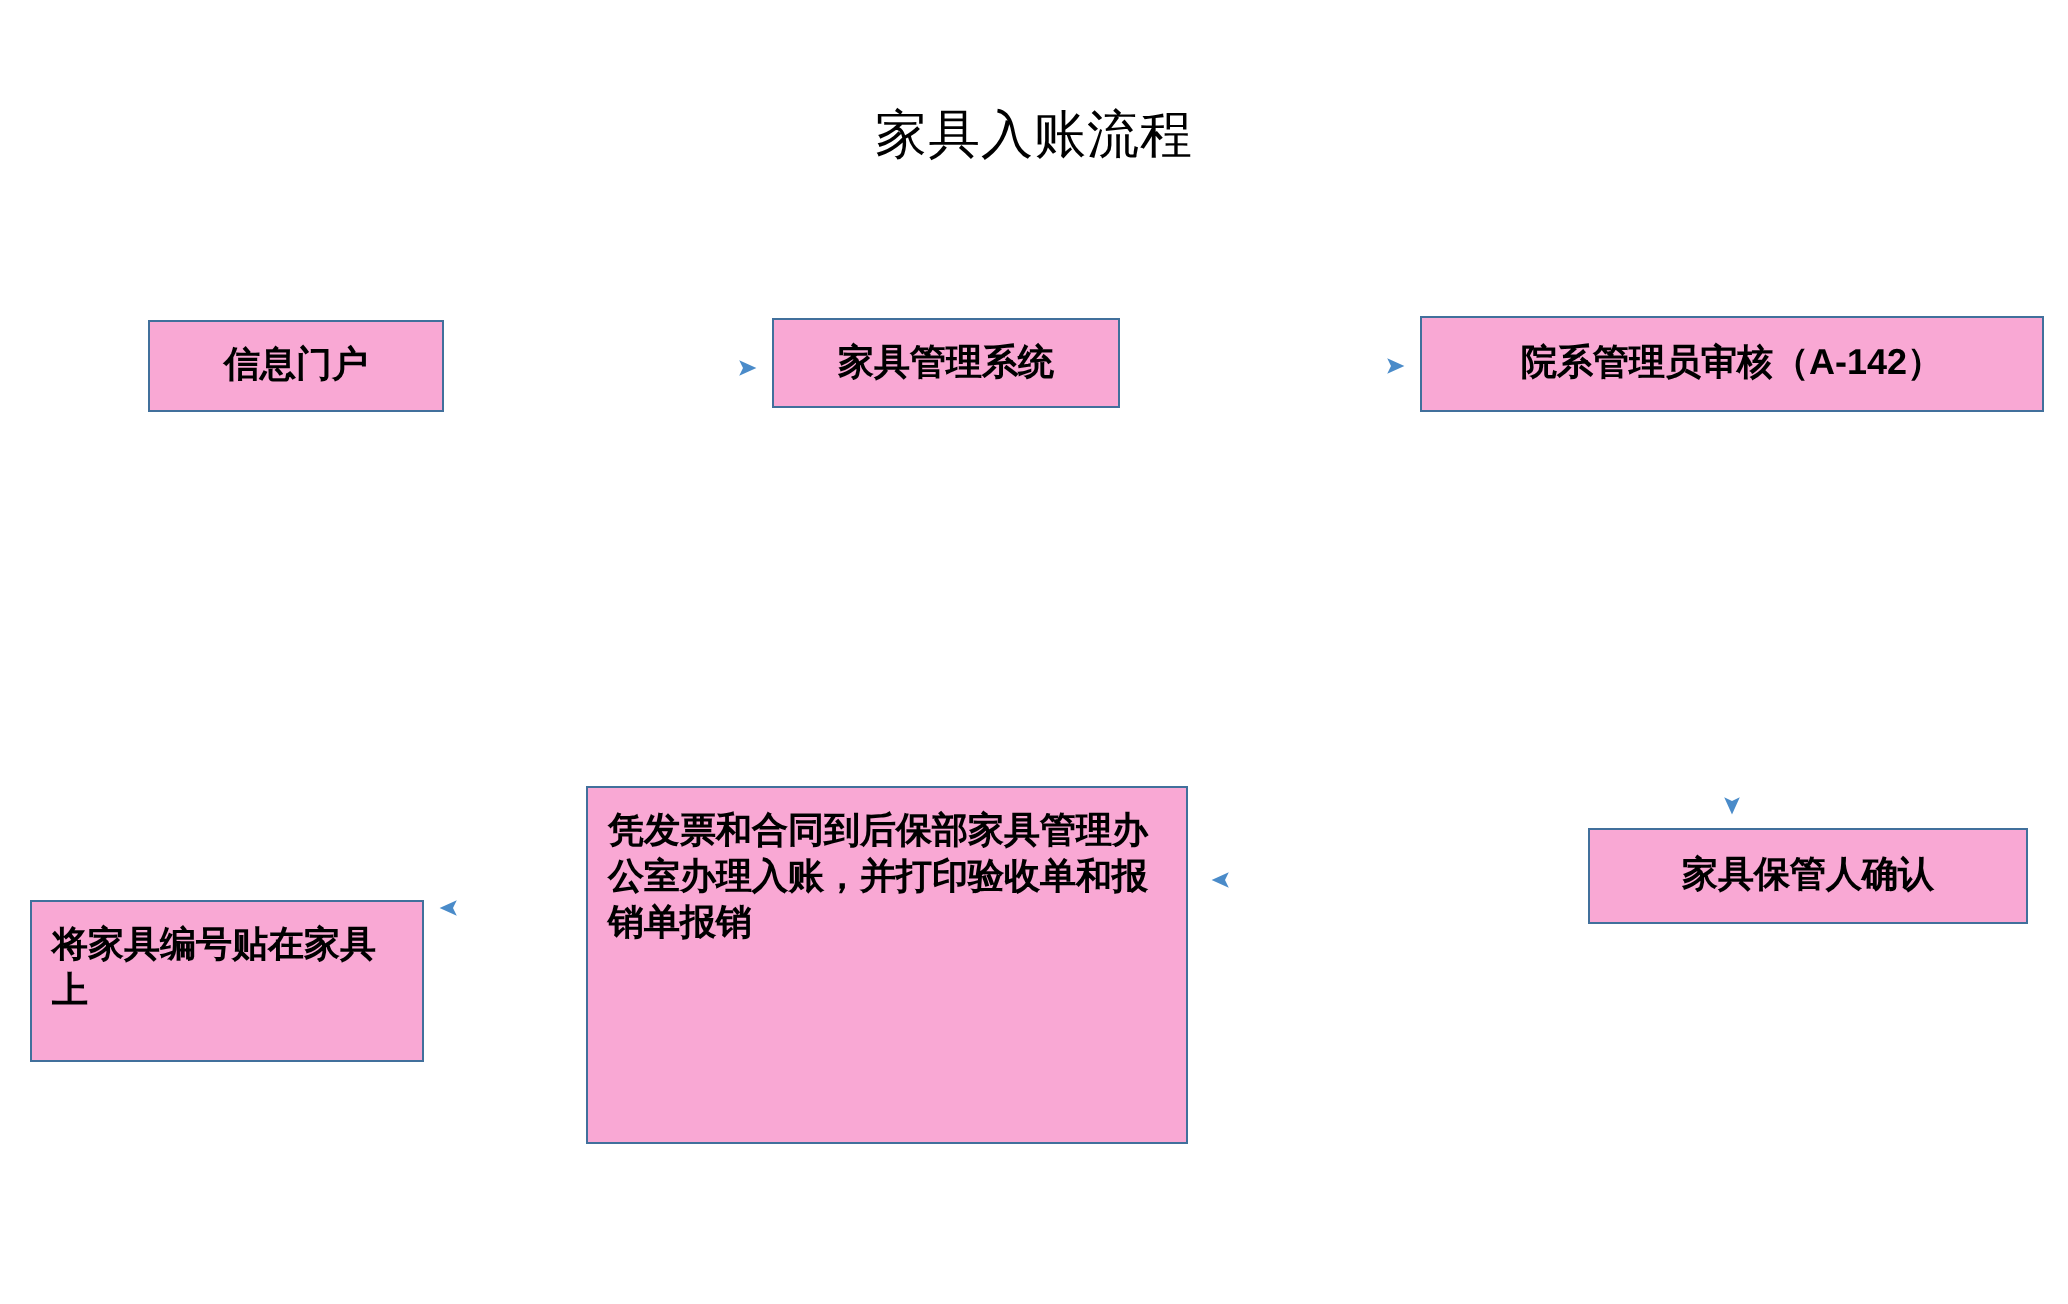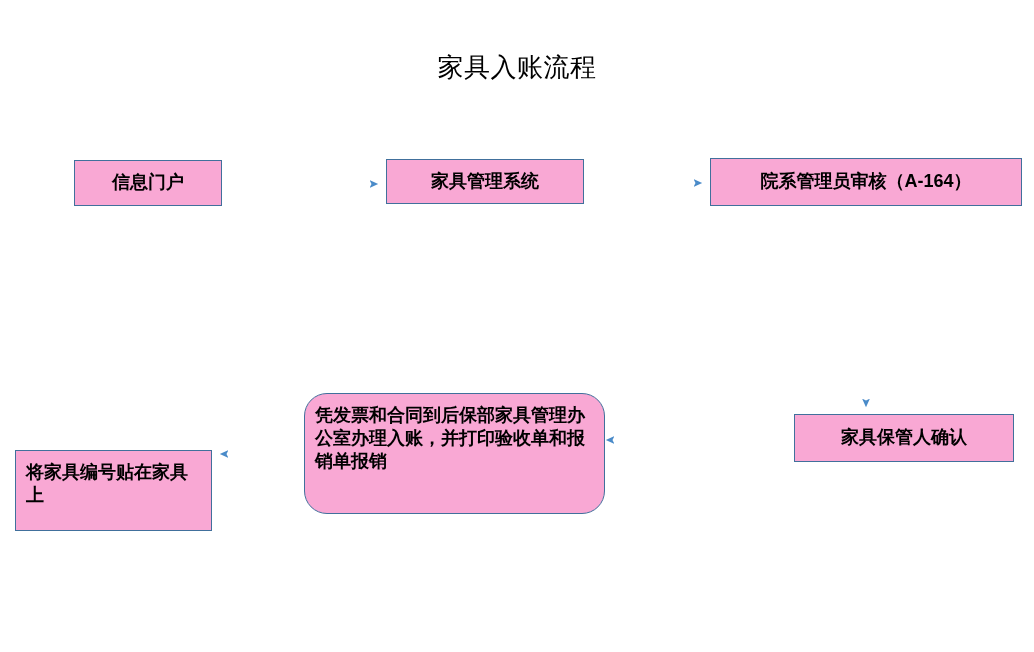--- a/index.html
+++ b/index.html
@@ -61,24 +61,24 @@
     text-align: left;
   }
   .node-text {
     display: block;
     white-space: pre-wrap;
     word-break: break-all;
   }
 
   
   #node-portal      { left: 74px;  top: 160px; width: 148px; height: 46px; }
-  #node-system      { left: 386px; top: 159px; width: 198px; height: 45px; }
+  #node-system      { left: 386px; top: 159px; width: 174px; height: 45px; }
   #node-review      { left: 710px; top: 158px; width: 312px; height: 48px; }
   #node-keeper      { left: 794px; top: 414px; width: 220px; height: 48px; }
-  #node-register    { left: 304px; top: 393px; width: 301px; height: 121px; border-radius: 23px; }
+  #node-register    { left: 293px; top: 393px; width: 301px; height: 179px; }
   #node-label       { left: 15px;  top: 413px; width: 197px; height: 81px; margin-top: 37px; }
 </style>
 </head>
 <body>
 
 <div id="canvas">
 
   <div class="diagram-title">家具入账流程</div>
 
   <svg id="edge-layer" viewBox="0 0 1034 652" width="1034" height="652">
@@ -120,21 +120,21 @@
 
   <div class="node" id="node-portal">
     <span class="node-text">信息门户</span>
   </div>
 
   <div class="node" id="node-system">
     <span class="node-text">家具管理系统</span>
   </div>
 
   <div class="node" id="node-review">
-    <span class="node-text">院系管理员审核（A-164）</span>
+    <span class="node-text">院系管理员审核（A-142）</span>
   </div>
 
   <div class="node" id="node-keeper">
     <span class="node-text">家具保管人确认</span>
   </div>
 
   <div class="node multiline" id="node-register">
     <span class="node-text">凭发票和合同到后保部家具管理办公室办理入账，并打印验收单和报销单报销</span>
   </div>
 

